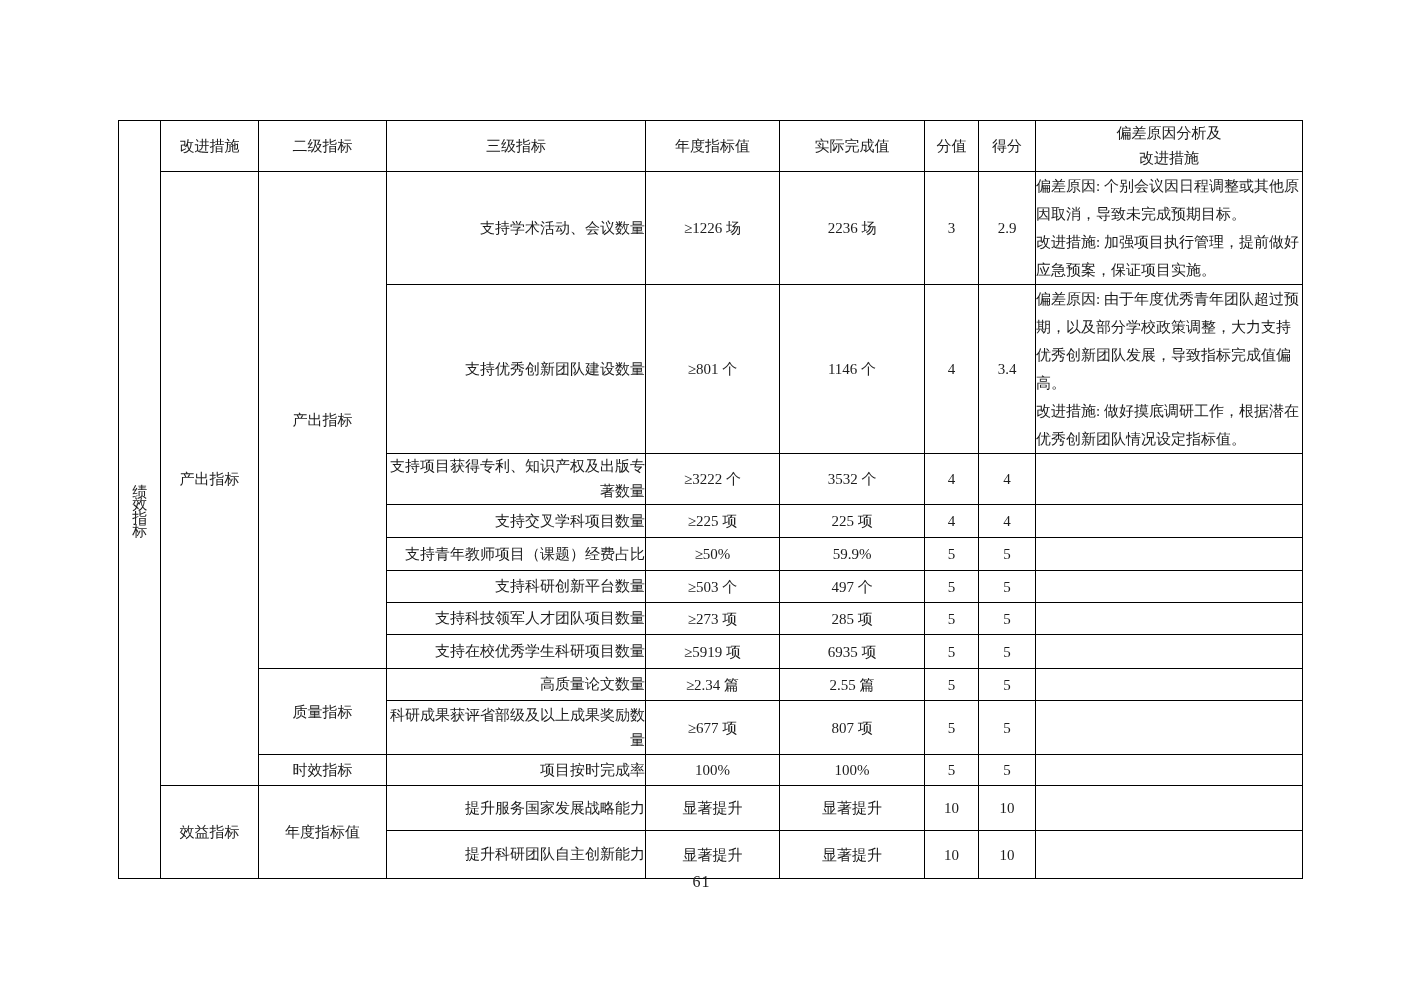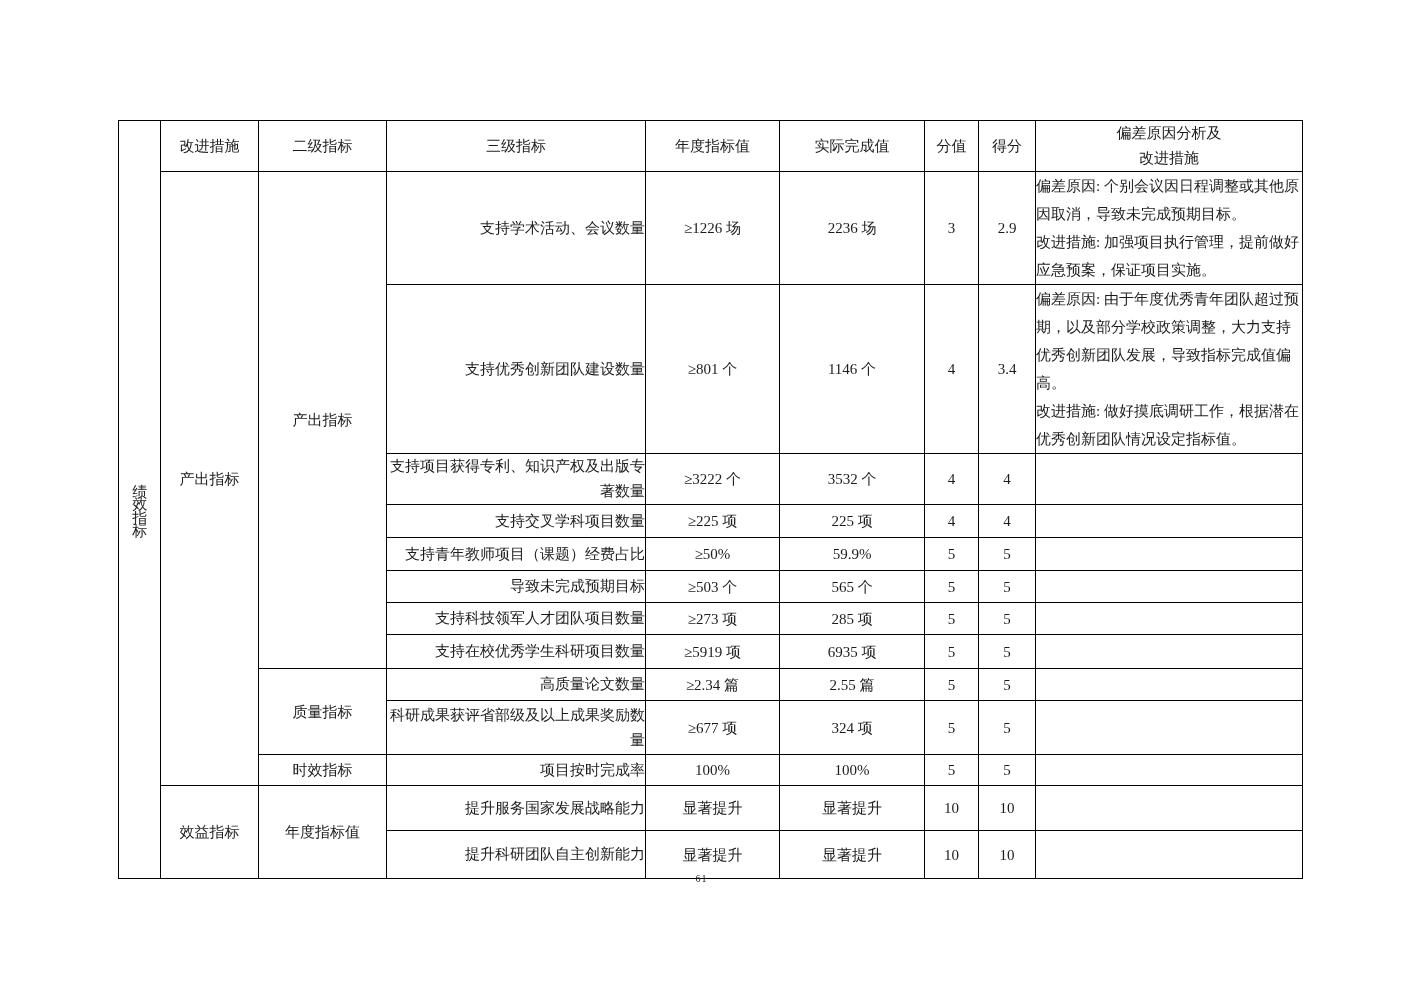--- a/index.html
+++ b/index.html
@@ -44,21 +44,21 @@
   td.dev div { margin: 0; }
   
   td.hdr2 { text-align: center; vertical-align: middle; }
   td.hdr2 div { line-height: 25px; }
   .pagenum {
     position: absolute;
     top: 873px;
     left: 0;
     width: 100%;
     text-align: center;
-    font-size: 10px;
+    font-size: 16px;
     letter-spacing: 1px;
   }
 </style>
 </head>
 <body>
 
 <div class="page">
 
   <table class="perf">
     <colgroup>
@@ -136,23 +136,23 @@
     <tr style="height:33px">
       <td class="l3">支持青年教师项目（课题）经费占比</td>
       <td class="c">≥50%</td>
       <td class="c">59.9%</td>
       <td class="c">5</td>
       <td class="c">5</td>
       <td class="dev"></td>
     </tr>
 
     <tr style="height:32px">
-      <td class="l3">导致未完成预期目标</td>
+      <td class="l3">支持科研创新平台数量</td>
       <td class="c">≥503 个</td>
-      <td class="c">565 个</td>
+      <td class="c">497 个</td>
       <td class="c">5</td>
       <td class="c">5</td>
       <td class="dev"></td>
     </tr>
 
     <tr style="height:32px">
       <td class="l3">支持科技领军人才团队项目数量</td>
       <td class="c">≥273 项</td>
       <td class="c">285 项</td>
       <td class="c">5</td>
@@ -175,21 +175,21 @@
       <td class="c">≥2.34 篇</td>
       <td class="c">2.55 篇</td>
       <td class="c">5</td>
       <td class="c">5</td>
       <td class="dev"></td>
     </tr>
 
     <tr style="height:54px">
       <td class="l3">科研成果获评省部级及以上成果奖励数量</td>
       <td class="c">≥677 项</td>
-      <td class="c">324 项</td>
+      <td class="c">807 项</td>
       <td class="c">5</td>
       <td class="c">5</td>
       <td class="dev"></td>
     </tr>
 
     <tr style="height:31px">
       <td class="c">时效指标</td>
       <td class="l3">项目按时完成率</td>
       <td class="c">100%</td>
       <td class="c">100%</td>

